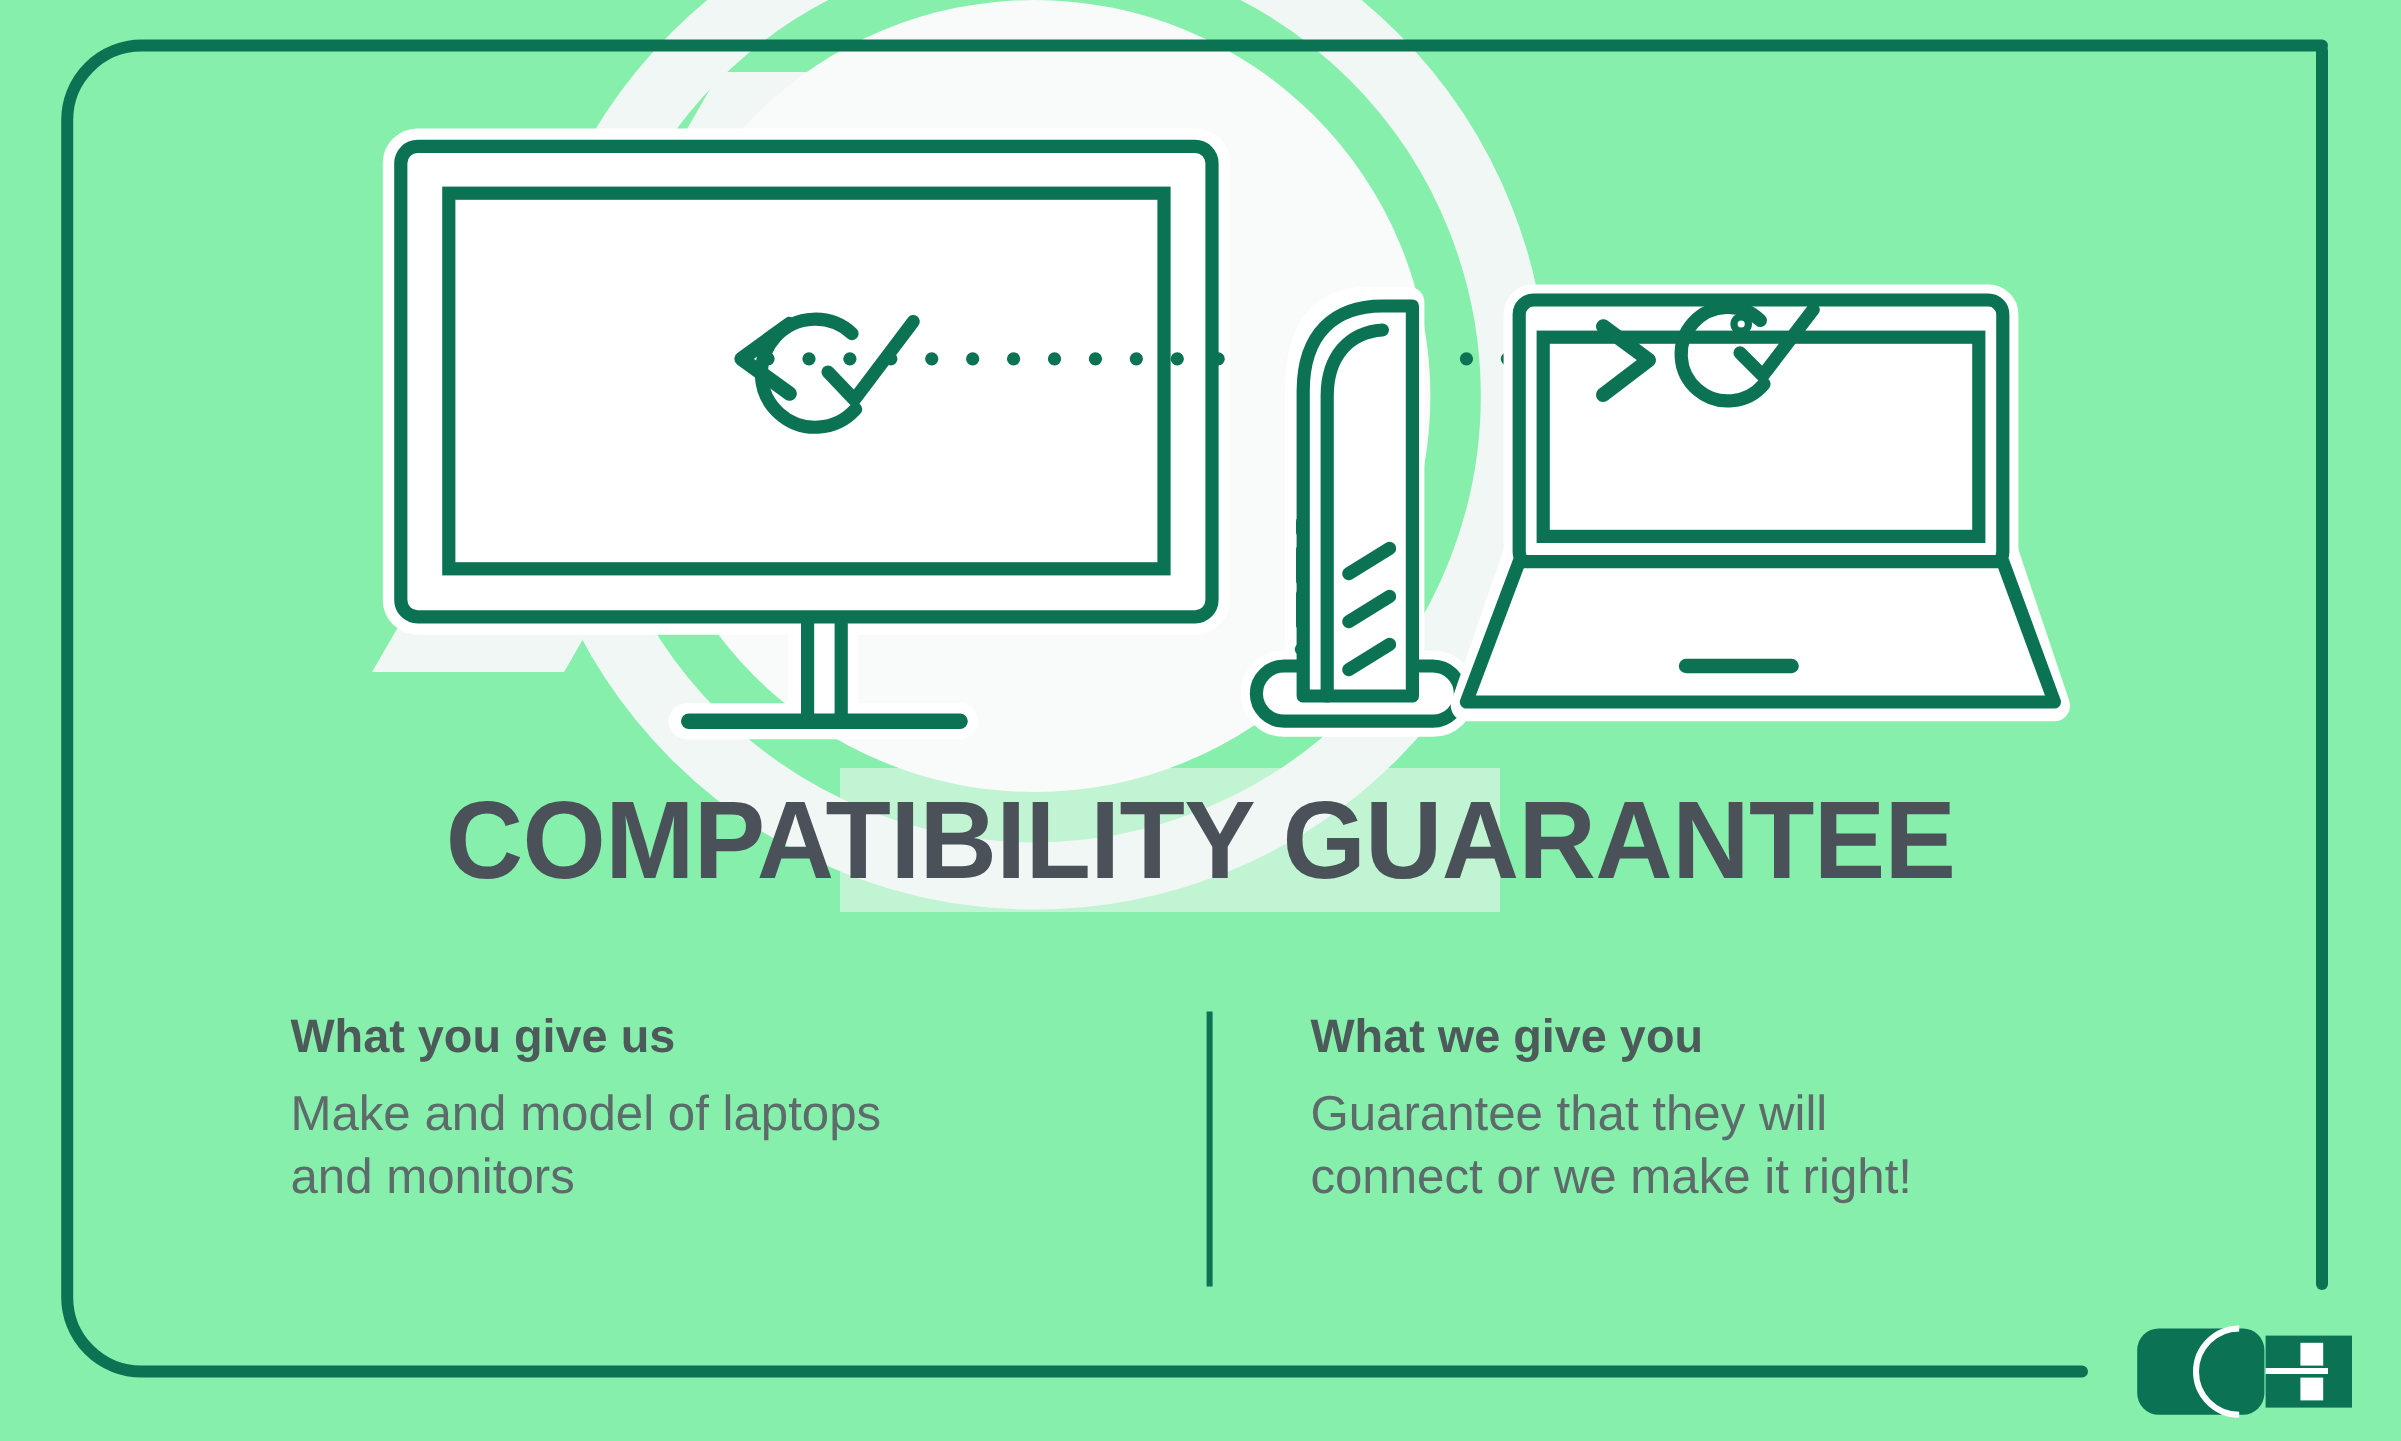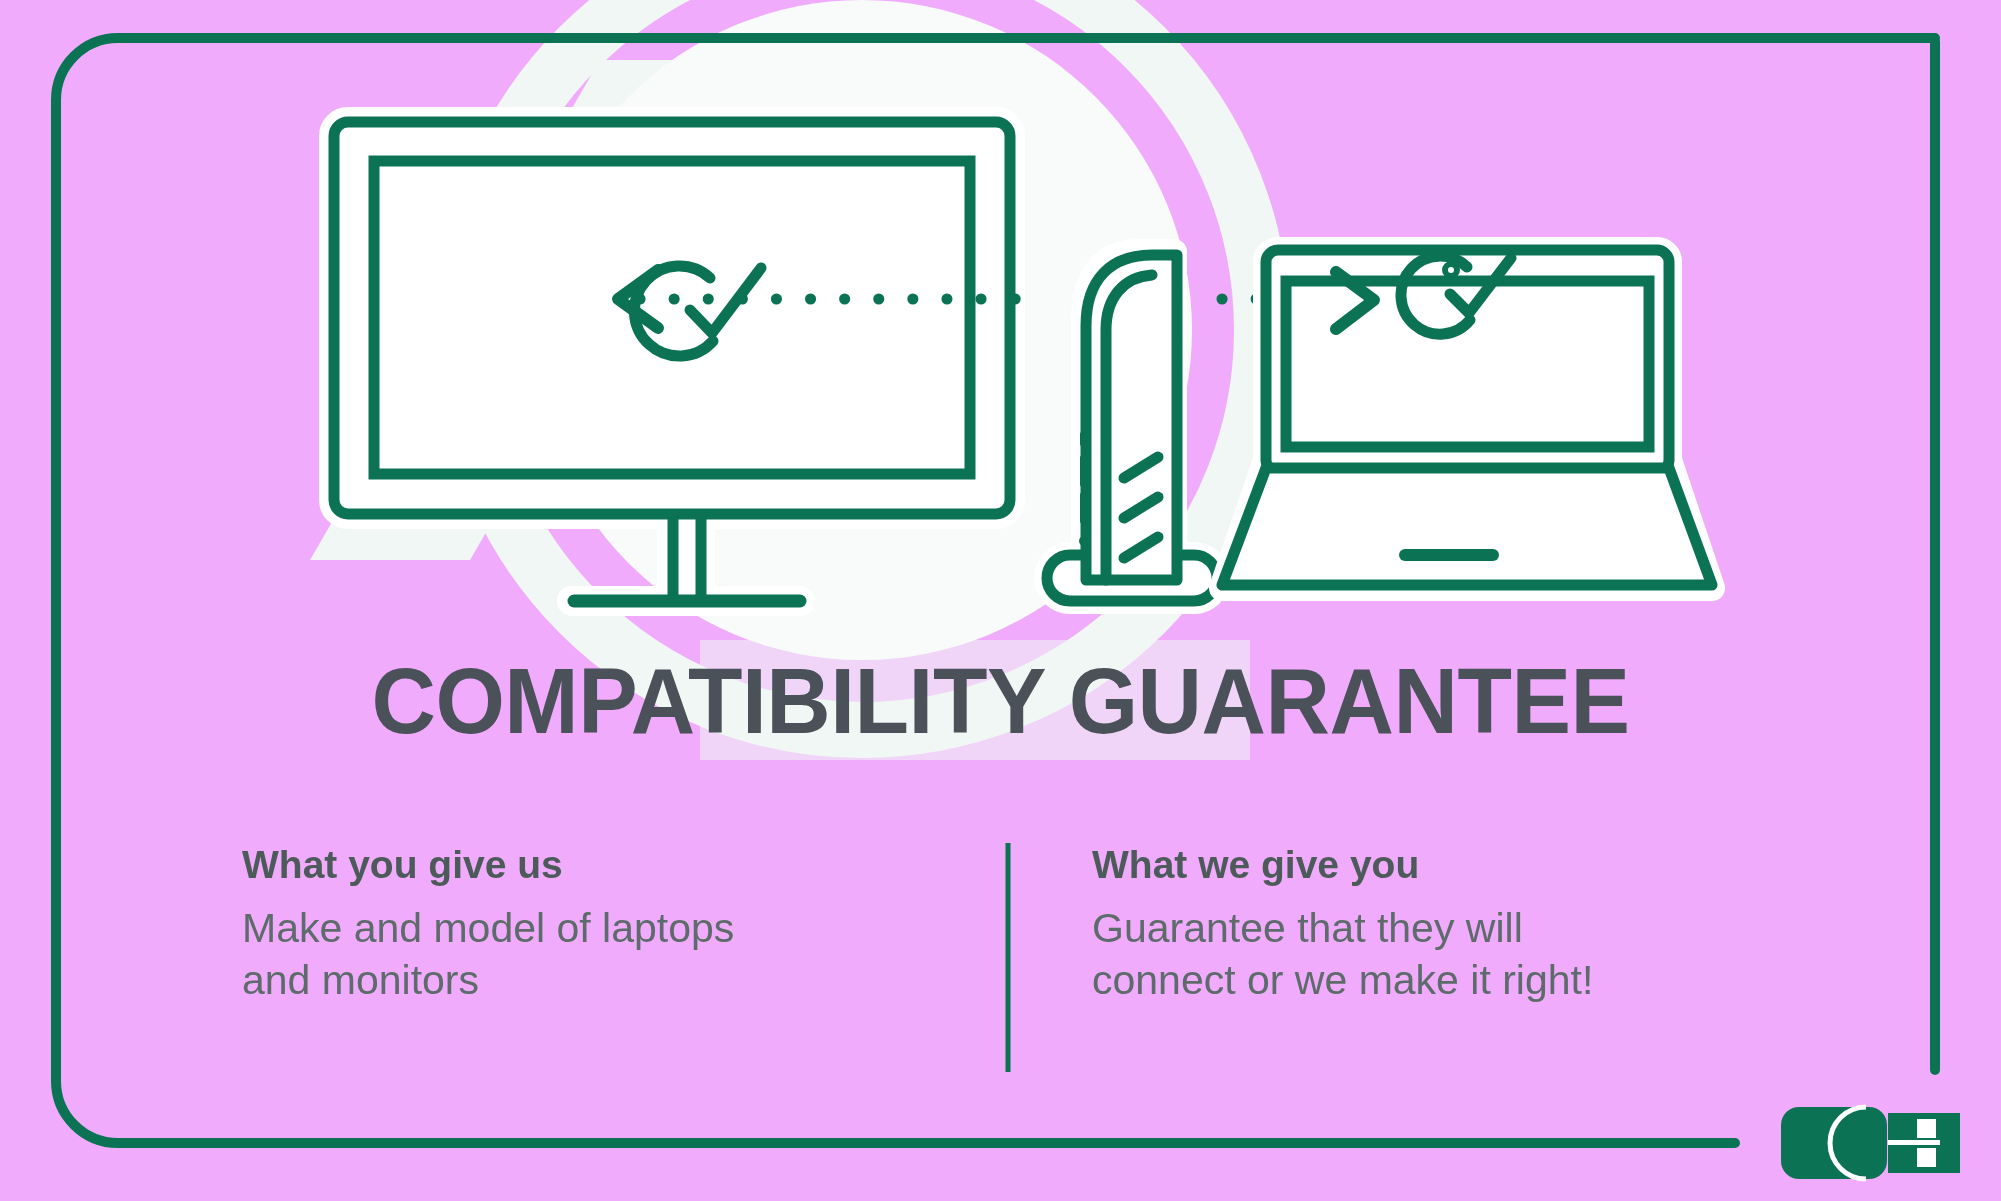--- a/index.html
+++ b/index.html
@@ -8,21 +8,21 @@
     padding: 0;
     background: #ffffff;
   }
   body {
     font-family: "Liberation Sans", "DejaVu Sans", sans-serif;
   }
   #stage {
     position: relative;
     width: 2001px;
     height: 1201px;
-    background: #f0abfc;
+    background: #86efac;
     overflow: hidden;
   }
   #artboard-svg {
     position: absolute;
     left: 0;
     top: 0;
     width: 2001px;
     height: 1201px;
   }
   

